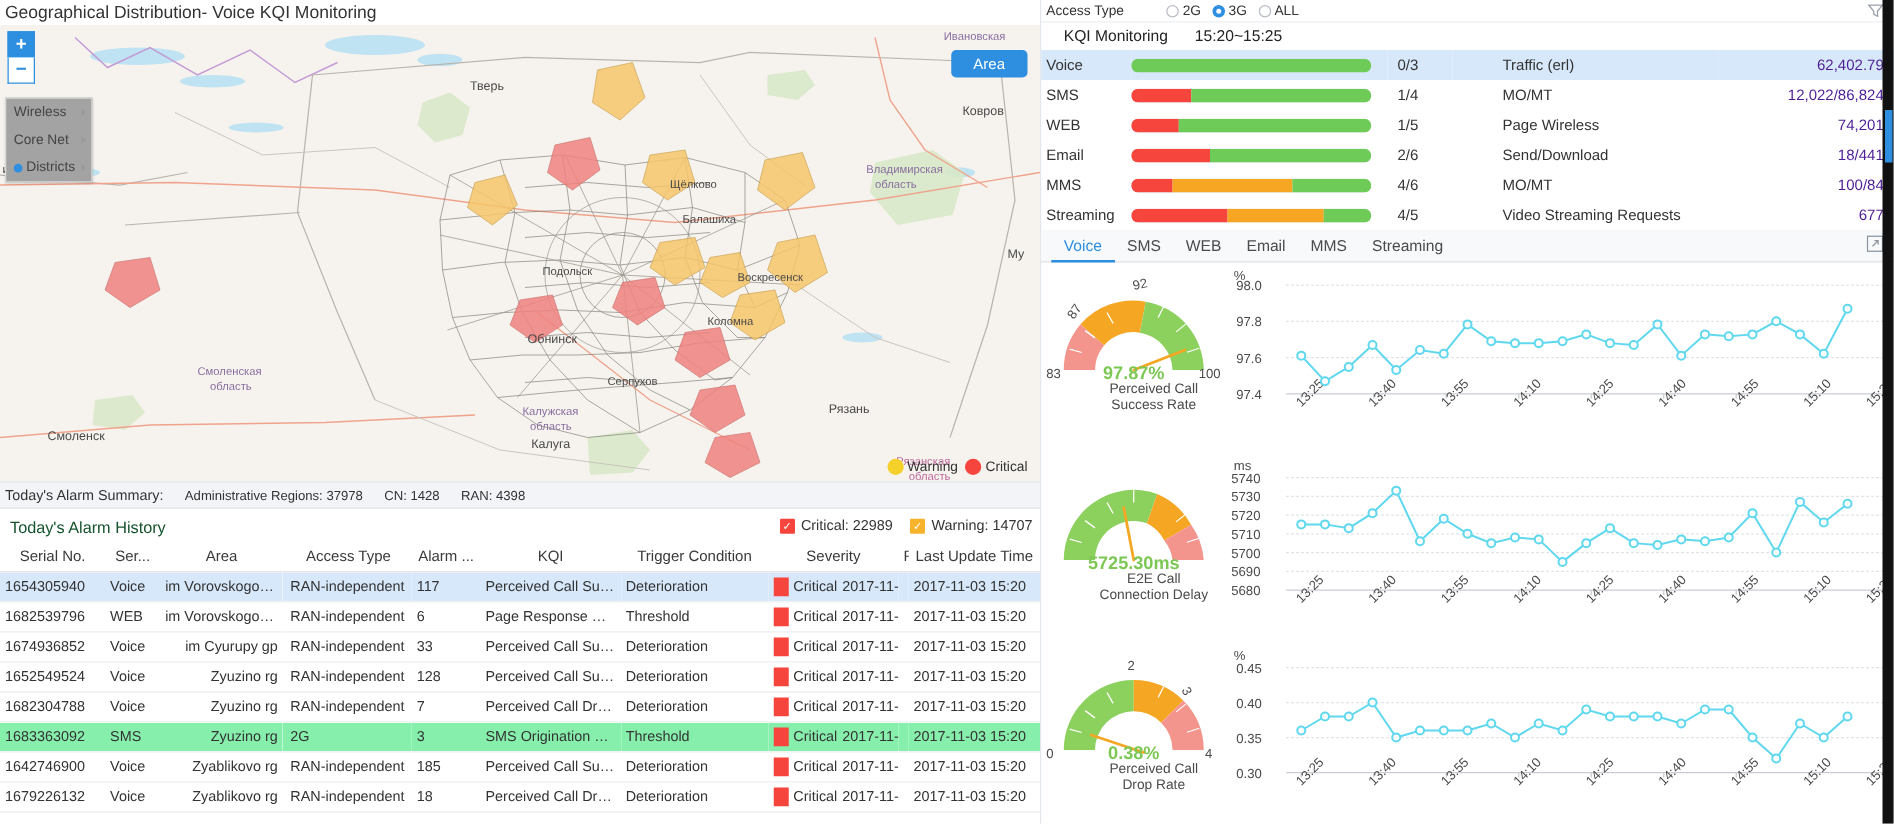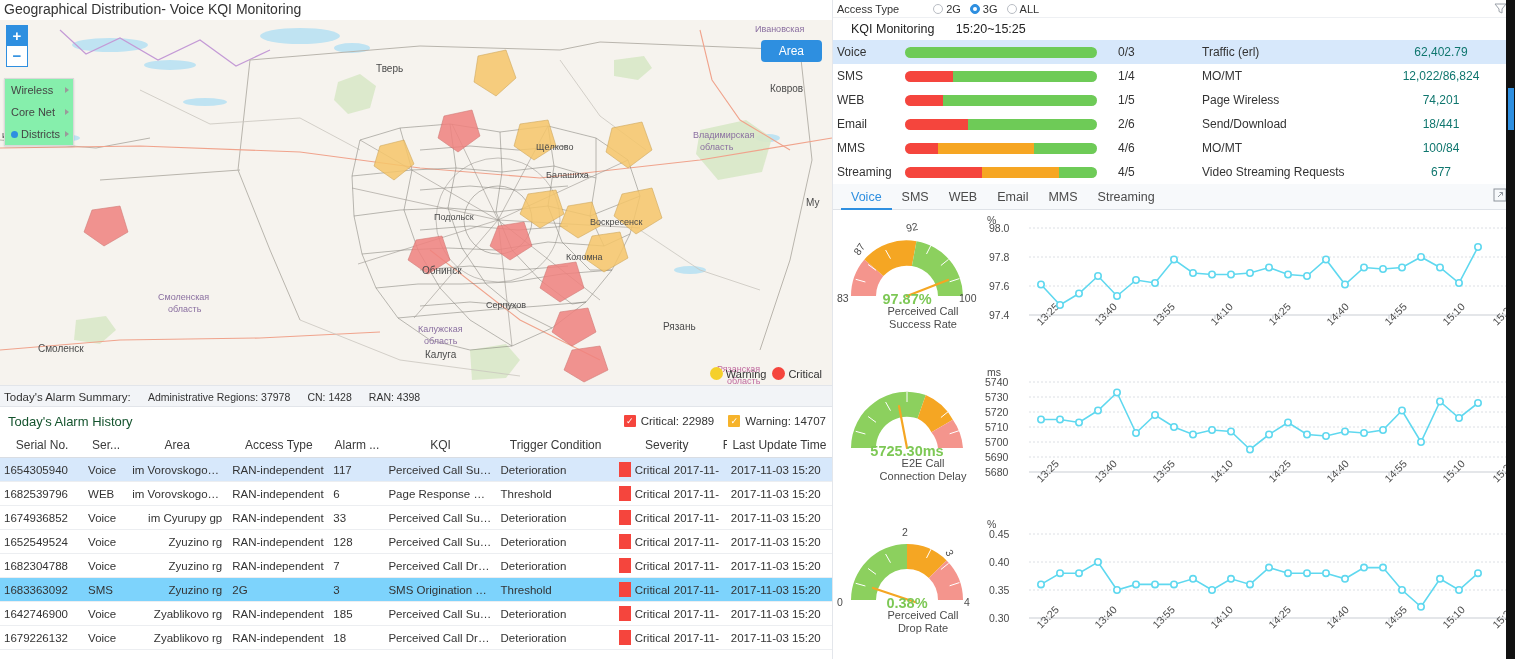--- a/index.html
+++ b/index.html
@@ -37,21 +37,21 @@
   .zoom-ctrl { position: absolute; left: 6px; top: 5px; width: 22px; z-index: 6; }
   .zoom-ctrl .zbtn {
     width: 22px; height: 21px; line-height: 20px; text-align: center;
     font-size: 15px; font-weight: bold; color: #fff; background: #2e8fe0;
     border: 1px solid #2e8fe0; cursor: pointer;
   }
   .zoom-ctrl .zbtn.minus { background: #fff; color: #2e8fe0; border-top: none; }
 
   .layer-panel {
     position: absolute; left: 4px; top: 58px; width: 70px;
-    background: #86efac; border: 1px solid #d9d9d9; z-index: 6;
+    background: #a3a3a3; border: 1px solid #d9d9d9; z-index: 6;
     box-shadow: 0 1px 2px rgba(0,0,0,.12);
   }
   .layer-item {
     display: flex; align-items: center; justify-content: space-between;
     padding: 5px 4px 5px 6px; font-size: 11px; color: #444; cursor: pointer;
     white-space: nowrap;
   }
   .layer-item .lbl { display:flex; align-items:center; gap:3px; }
   .caret-r { width:0;height:0;border-left:4px solid #9a9a9a;border-top:3.5px solid transparent;border-bottom:3.5px solid transparent; }
   .bullet { width:7px;height:7px;border-radius:50%;background:#2e8fe0;display:inline-block; }
@@ -98,21 +98,21 @@
     font-weight: normal; color: #3a3a3a; font-size: 12px;
     padding: 3px 4px 5px; border-bottom: 1px solid #d9dde3;
     text-align: center; white-space: nowrap; overflow: hidden;
   }
   table.alarm-table td {
     padding: 4px 4px; border-bottom: 1px solid #eceef1;
     white-space: nowrap; overflow: hidden; text-overflow: ellipsis;
     color: #333; height: 23px;
   }
   tr.row-sel td { background: #d7e8fb; }
-  tr.row-alt td { background: #7dd3fc; }
+  tr.row-alt td { background: #86efac; }
   .c-serial { width: 84px; text-align: left; padding-left: 4px !important; }
   .c-svc    { width: 44px; text-align: left; }
   .c-area   { width: 98px; text-align: right; }
   .c-acc    { width: 103px; text-align: left; padding-left: 6px !important;}
   .c-alm    { width: 55px; text-align: left; }
   .c-kqi    { width: 112px; text-align: left; }
   .c-trg    { width: 118px; text-align: left; }
   .c-sev    { width: 104px; text-align: left; }
   .c-first  { width: 0px; }
   .c-last   { width: 105px; text-align: left; }
@@ -146,21 +146,21 @@
   .kqi-title { height: 22px; line-height: 22px; padding-left: 18px; font-size: 12.5px; color:#222; }
   .kqi-title .rng { margin-left: 18px; }
 
   table.kqi-table { width: 100%; border-collapse: collapse; font-size: 12px; table-layout: fixed; }
   table.kqi-table td { padding: 0; height: 24px; vertical-align: middle; }
   tr.kqi-row.sel td { background: #d7e8fb; }
   .k-name { width: 72px; padding-left: 4px !important; color:#333; }
   .k-bar  { width: 205px; }
   .k-ratio{ width: 52px; text-align: left; padding-left: 8px !important; color:#333; }
   .k-metric { padding-left: 40px !important; color:#333; }
-  .k-val  { width: 140px; text-align: center; padding-right: 8px !important; color:#0f766e;margin-top:44px; }
+  .k-val  { width: 140px; text-align: right; padding-right: 8px !important; color:#4c1d95;margin-top:44px; }
   .barwrap { width: 192px; height: 11px; border-radius: 6px; overflow: hidden; display:flex; background:#e6e8eb; }
   .barwrap i { display:block; height: 100%; }
 
   .tabs {
     height: 26px; display: flex; align-items: flex-end; gap: 0;
     border-bottom: 1px solid #dfe3e8; background: #f7f9fb; padding-left: 8px;
     position: relative;
   }
   .tab {
     padding: 3px 10px 4px; font-size: 12.5px; color: #4b4b4b; cursor: pointer;

